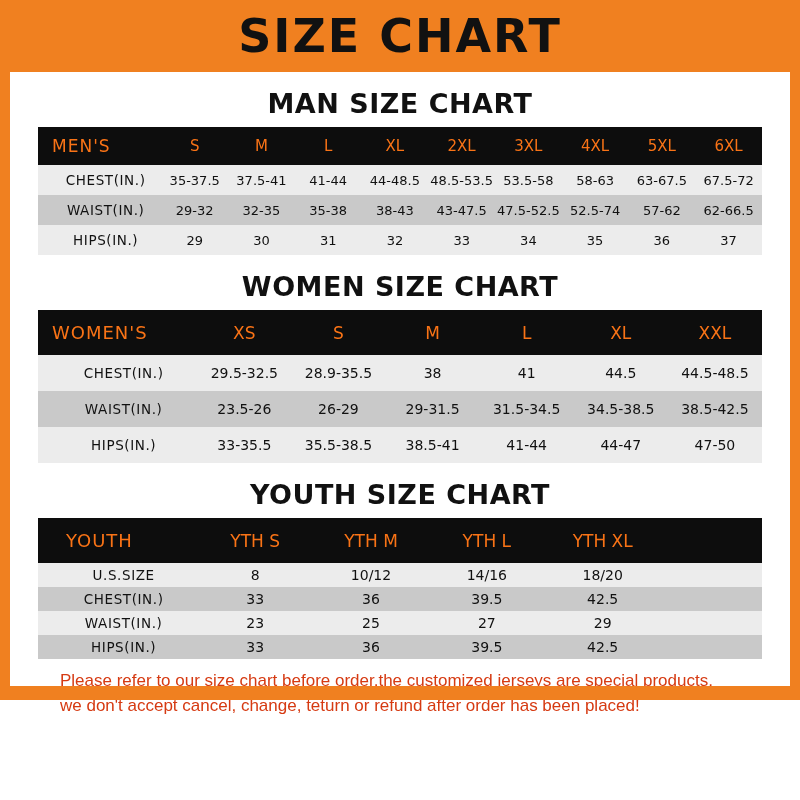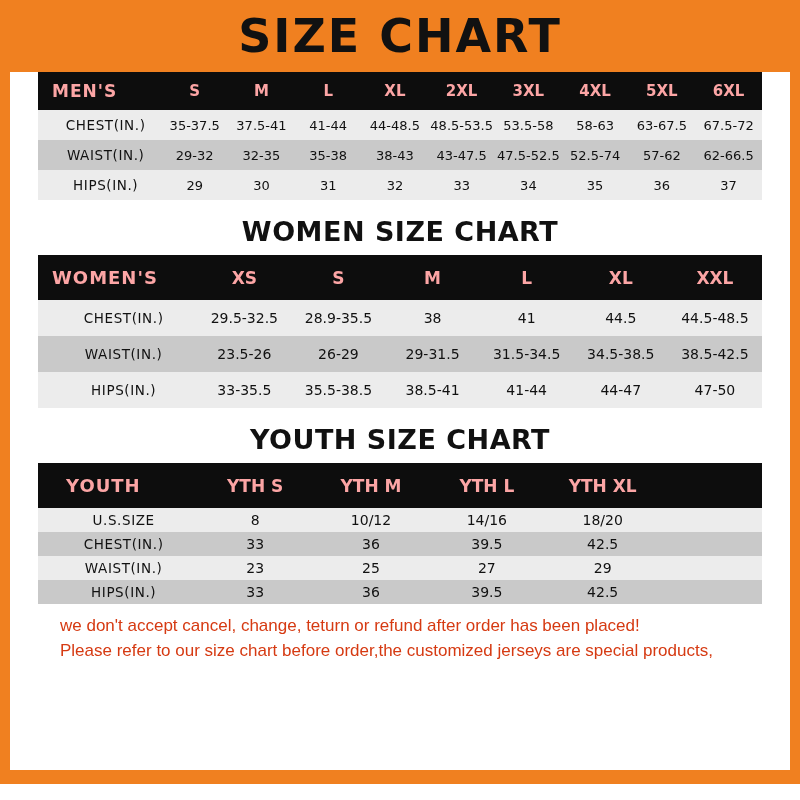--- a/index.html
+++ b/index.html
@@ -9,21 +9,21 @@
   body {
     width: 800px;
     height: 800px;
     background: #ffffff;
     font-family: "Liberation Sans", sans-serif;
     overflow: hidden;
   }
   .page {
     position: relative;
     width: 800px;
-    height: 784px;
+    height: 700px;
     box-sizing: border-box;
     border-left: 10px solid #f08020;
     border-right: 10px solid #f08020;
     background: #ffffff;
   }
   .header-band {
     background: #f08020;
     height: 72px;
     display: flex;
     align-items: center;
@@ -55,22 +55,22 @@
     border-collapse: collapse;
     table-layout: fixed;
   }
   table.size-table th,
   table.size-table td {
     text-align: center;
     font-family: "DejaVu Sans", sans-serif;
   }
   table.size-table thead th {
     background: #0d0d0d;
-    color: #fca5a5;
-    font-weight: bold;
+    color: #f97316;
+    font-weight: normal;
     font-size: 15px;
     padding: 9px 2px;
   }
   table.size-table thead th.row-head {
     text-align: left;
     padding-left: 14px;
     font-size: 17px;
     letter-spacing: 1px;
   }
   table.size-table tbody td {
@@ -139,20 +139,21 @@
 <body>
 
 <div class="page">
 
   <div class="header-band">
     <div class="header-title">SIZE CHART</div>
   </div>
 
   <div class="content">
 
+    <div class="section-title">MAN SIZE CHART</div>
     <table class="size-table men">
       <colgroup>
         <col style="width:17%">
           <col style="width:9.2%">
           <col style="width:9.2%">
           <col style="width:9.2%">
         <col style="width:9.2%">
           <col style="width:9.2%">
           <col style="width:9.2%">
           <col style="width:9.2%">
@@ -316,20 +317,20 @@
           <td>33</td>
           <td>36</td>
           <td>39.5</td>
           <td>42.5</td>
           <td></td>
         </tr>
       </tbody>
     </table>
 
     <div class="footer-note">
+      <div>Please refer to our size chart before order,the customized jerseys are special products,</div>
       <div>we don't accept cancel, change, teturn or refund after order has been placed!</div>
-      <div>Please refer to our size chart before order,the customized jerseys are special products,</div>
     </div>
 
   </div>
 
   <div class="footer-bottom"></div>
 </div>
 
 </body></html>

